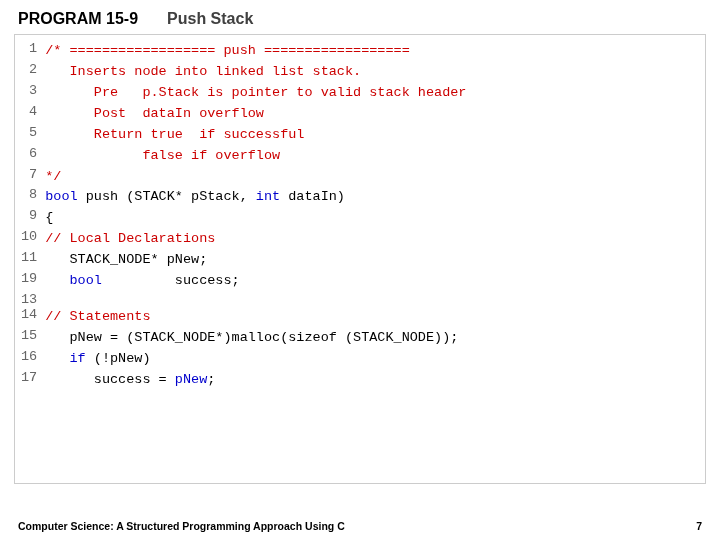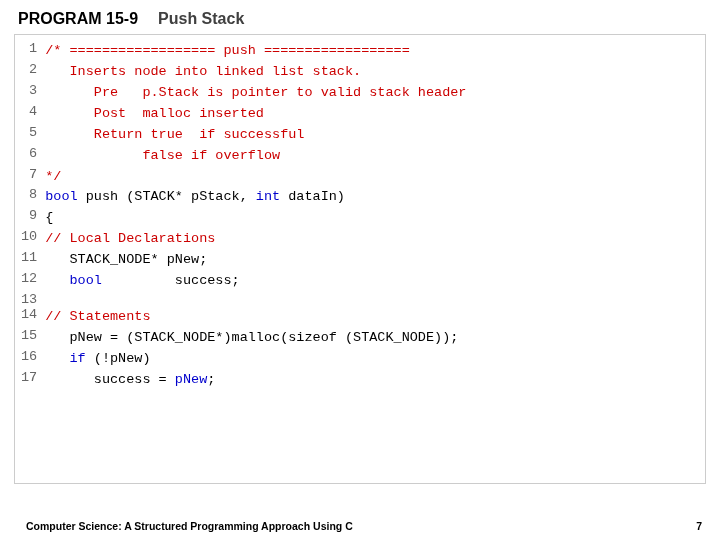--- a/index.html
+++ b/index.html
@@ -9,21 +9,21 @@
       background: #ffffff;
       font-family: Arial, Helvetica, sans-serif;
       overflow: hidden;
       position: relative;
     }
 
     .page-title {
       display: flex;
       align-items: baseline;
       padding: 10px 18px 6px 18px;
-      gap: 20px;
+      gap: 29px;
     }
 
     .program-label {
       font-size: 16px;
       font-weight: bold;
       color: #000000;
     }
 
     .program-subtitle {
       font-size: 16px;
@@ -64,21 +64,21 @@
       vertical-align: top;
       margin-left: 8px;
     }
     .c-comment { color: #cc0000; }
     .c-value   { color: #0000cc; }
     .c-bool    { color: #0000cc; text-align: right; }
 
     .footer {
       position: absolute;
       bottom: 8px;
-      left: 26px;
+      left: 18px;
       right: 18px;
       display: flex;
       justify-content: space-between;
       align-items: center;
       font-size: 10.5px;
       color: #000000;
       font-weight: bold;
     }
   </style>
 </head>
@@ -99,21 +99,21 @@
         <tr>
           <td class="line-num">2</td>
           <td class="code-line"><span class="c-comment">   Inserts node into linked list stack.</span></td>
         </tr>
         <tr>
           <td class="line-num">3</td>
           <td class="code-line"><span class="c-comment">      Pre   p.Stack is pointer to valid stack header</span></td>
         </tr>
         <tr>
           <td class="line-num">4</td>
-          <td class="code-line"><span class="c-comment">      Post  malloc inserted</span></td>
+          <td class="code-line"><span class="c-comment">      Post  dataIn overflow</span></td>
         </tr>
         <tr>
           <td class="line-num">5</td>
           <td class="code-line"><span class="c-comment">      Return true  if successful</span></td>
         </tr>
         <tr>
           <td class="line-num">6</td>
           <td class="code-line"><span class="c-comment">            false if overflow</span></td>
         </tr>
         <tr>
@@ -130,21 +130,21 @@
         </tr>
         <tr>
           <td class="line-num">10</td>
           <td class="code-line"><span class="c-comment">// Local Declarations</span></td>
         </tr>
         <tr>
           <td class="line-num">11</td>
           <td class="code-line">   STACK_NODE* pNew;</td>
         </tr>
         <tr>
-          <td class="line-num">12</td>
+          <td class="line-num">19</td>
           <td class="code-line">   <span class="c-bool">bool</span>         success;</td>
         </tr>
         <tr>
           <td class="line-num">13</td>
           <td class="code-line"></td>
         </tr>
         <tr>
           <td class="line-num">14</td>
           <td class="code-line"><span class="c-comment">// Statements</span></td>
         </tr>

